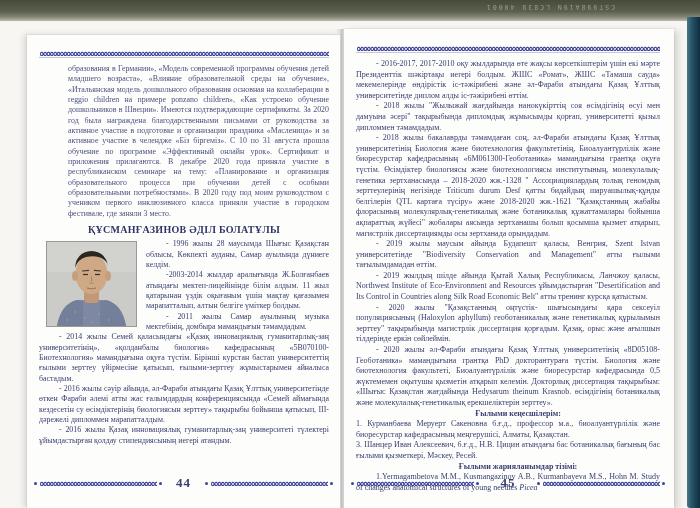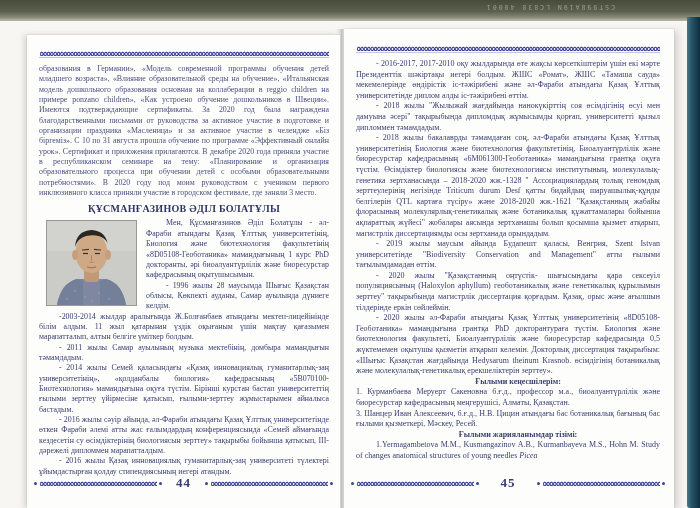--- a/index.html
+++ b/index.html
@@ -36,21 +36,21 @@
     letter-spacing:-2px; font-size:10.5px; line-height:8px; white-space:nowrap; overflow:hidden;
     text-shadow:0 0 .4px #6a6fc0; }
   .chain-top { display:block; width:100%; text-align:center; height:9px; margin-bottom:6px;
     border-bottom:1px solid rgba(90,95,170,.35); padding-bottom:1px; }
 
   
   .txt { color:#3a4073; font-size:8px; line-height:10.6px; text-align:justify; }
   .page-left .txt { font-size:7.9px; line-height:10.35px; }
   .para { text-indent:20px; }
   .para-noindent { text-indent:0; }
-  .faded { color:#4a5080; }
+  .faded { color:#4a5080;margin-left:29px; }
   .bio-heading { font-weight:bold; text-align:center; color:#2e3466; font-size:10px;
     margin:5px 0 4px 0; letter-spacing:.3px; }
   .subhead { font-weight:bold; text-indent:20px; text-align:center; }
   b.inline-bold { font-weight:normal;margin-top:24px; }
   i.inline-italic { font-style:italic; }
 
   
   .photo-wrap { float:left; width:91px; height:86px; margin:2px 9px 2px 7px;
     background:#c9c9c5; border:1px solid #9a9a94; overflow:hidden; }
 
@@ -111,21 +111,20 @@
           <path d="M35 29 L42 28.4" stroke="#4a3a2c" stroke-width="1.1"></path>
           <path d="M47 28.4 L54 29" stroke="#4a3a2c" stroke-width="1.1"></path>
           <path d="M36 32.5 L41 32.5" stroke="#3a3028" stroke-width="1.2"></path>
           <path d="M48 32.5 L53 32.5" stroke="#3a3028" stroke-width="1.2"></path>
 
           <path d="M44.5 34 L44.5 40 M42.5 41 Q44.5 42 46.5 41" stroke="#ab805e" stroke-width="0.9" fill="none"></path>
           <path d="M40 46 Q44.5 47.8 49 46" stroke="#9c6e52" stroke-width="1" fill="none"></path>
         </svg>
       </div>
 
-      <p class="txt para">Мен, Құсманғазинов Әділ Болатұлы - әл-Фараби атындағы Қазақ Ұлттық университетінің, Биология және биотехнология факультетінің «8D05108-Геоботаника» мамандығының 1 курс PhD докторанты, әрі биоалуантүрлілік және биоресурстар кафедрасының оқытушысымын.</p>
       <p class="txt para">- 1996 жылы 28 маусымда Шығыс Қазақстан облысы, Көкпекті ауданы, Самар ауылында дүниеге келдім.</p>
       <p class="txt para">-2003-2014 жылдар аралығында Ж.Болғанбаев атындағы мектеп-лицейінінде білім алдым. 11 жыл қатарынан үздік оқығаным үшін мақтау қағазымен марапатталып, алтын белгіге үміткер болдым.</p>
       <p class="txt para">- 2011 жылы Самар ауылының музыка мектебінің, домбыра мамандығын тәмамдадым.</p>
       <p class="txt para">- 2014 жылы Семей қаласындағы «Қазақ инновациялық гуманитарлық-заң университетінің», «қолданбалы биология» кафедрасының «5В070100-Биотехнология» мамандығына оқуға түстім. Бірінші курстан бастап университеттің ғылыми зерттеу үйірмесіне қатысып, ғылыми-зерттеу жұмыстарымен айналыса бастадым.</p>
       <p class="txt para">- 2016 жылы сәуір айында, әл-Фараби атындағы Қазақ Ұлттық университетінде өткен Фараби әлемі атты жас ғалымдардың конференциясында «Семей аймағында кездесетін су өсімдіктерінің биологиясын зерттеу» тақырыбы бойынша қатысып, ІІІ-дәрежелі дипломмен марапатталдым.</p>
       <p class="txt para">- 2016 жылы Қазақ инновациялық гуманитарлық-заң университеті түлектері ұйымдастырған қолдау стипендиясының иегері атандым.</p>
 
       <div class="page-footer">
         <span class="footer-chain">
             <span class="chain">∞∞∞∞∞∞∞∞∞∞∞∞∞∞∞∞∞∞∞∞</span>
@@ -139,20 +138,21 @@
   </div>
 
   <div class="page page-right">
     <div class="page-inner" style="padding:15px 14px 16px 12px;">
       <span class="chain chain-top">∞∞∞∞∞∞∞∞∞∞∞∞∞∞∞∞∞∞∞∞∞∞∞∞∞∞∞∞∞∞∞∞∞∞∞∞∞∞∞∞∞∞∞∞∞∞∞∞∞∞∞∞∞∞</span>
 
       <p class="txt para">- 2016-2017, 2017-2010 оқу жылдарында өте жақсы көрсеткіштерім үшін екі мәрте Президенттік шәкіртақы иегері болдым. ЖШС «Ромат», ЖШС «Тамаша сауда» мекемелерінде өндірістік іс-тәжірибені және әл-Фараби атындағы Қазақ Ұлттық университетінде диплом алды  іс-тәжірибені өттім.</p>
       <p class="txt para">- 2018 жылы "Жылыжай жағдайында нанокүкірттің соя өсімдігінің өсуі мен дамуына әсері" тақырыбында дипломдық жұмысымды қорғап, университетті қызыл дипломмен тәмамдадым.</p>
       <p class="txt para">- 2018 жылы бакалаврды тәмамдаған соң, әл-Фараби атындағы Қазақ Ұлттық университетінің Биология және биотехнология факультетінің, Биоалуантүрлілік және биоресурстар кафедрасының «6М061300-Геоботаника» мамандығына грантқа оқуға түстім. Өсімдіктер биологиясы және биотехнологиясы институтының, молекулалық-генетика зертханасында – 2018-2020 жж.-1328 " Ассоциациялардың толық геномдық зерттеулерінің негізінде Triticum durum Desf қатты бидайдың шаруашылық-құнды белгілерін QTL картаға түсіру» және 2018-2020 жж.-1621 "Қазақстанның жабайы флорасының молекулярлық-генетикалық және ботаникалық құжаттамалары бойынша ақпараттық жүйесі" жобалары аясында зертханашы болып қосымша қызмет атқарып, магистрлік диссертациямды осы зертханада орындадым.</p>
       <p class="txt para">- 2019 жылы маусым айында Будапешт қаласы, Венгрия, Szent Istvan университетінде "Biodiversity Conservation and Management" атты ғылыми тағылымдамадан өттім.</p>
+      <p class="txt para">- 2019 жылдың шілде айында Қытай Халық Республикасы, Ланчжоу қаласы, Northwest Institute of Eco-Environment and Resources ұйымдастырған "Desertification and Its Control in Countries along Silk Road Economic Belt" атты тренинг курсқа қатыстым.</p>
       <p class="txt para">- 2020 жылы  "Қазақстанның оңтүстік- шығысындағы қара сексеуіл популяциясының (Haloxylon aphyllum) геоботаникалық және генетикалық құрылымын зерттеу" тақырыбында магистрлік диссертация қорғадым. Қазақ, орыс және ағылшын тілдерінде еркін сөйлеймін.</p>
       <p class="txt para">- 2020 жылы әл-Фараби атындағы Қазақ Ұлттық университетінің «8D05108-Геоботаника» мамандығына грантқа PhD докторантураға түстім. Биология және биотехнология факультеті, Биоалуантүрлілік және биоресурстар кафедрасында 0,5 жүктемемен оқытушы қызметін атқарып келемін. Докторлық диссертация тақырыбым: «Шығыс Қазақстан жағдайында Hedysarum theinum Krasnob. өсімдігінің ботаникалық және молекулалық-генетикалық ерекшеліктерін зерттеу».</p>
 
       <p class="txt subhead">Ғылыми кеңесшілерім:</p>
       <p class="txt para-noindent">1. Курманбаева Меруерт Сакеновна б.ғ.д., профессор м.а., биоалуантүрлілік және биоресурстар кафедрасының меңгерушісі, Алматы, Қазақстан.</p>
       <p class="txt para-noindent">3. Шанцер Иван Алексеевич, б.ғ.д., Н.В. Цицин атындағы бас ботаникалық бағының бас ғылыми қызметкері, Мәскеу, Ресей.</p>
 
       <p class="txt subhead">Ғылыми жарияланымдар тізімі:</p>
       <p class="txt para"><span>1.Yermagambetova M.M., </span><b class="inline-bold">Kusmangazinov A.B.,</b><span> Kurmanbayeva M.S., Hohn M. Study of changes anatomical structures of young needles </span><i class="inline-italic">Picea</i></p>
 

